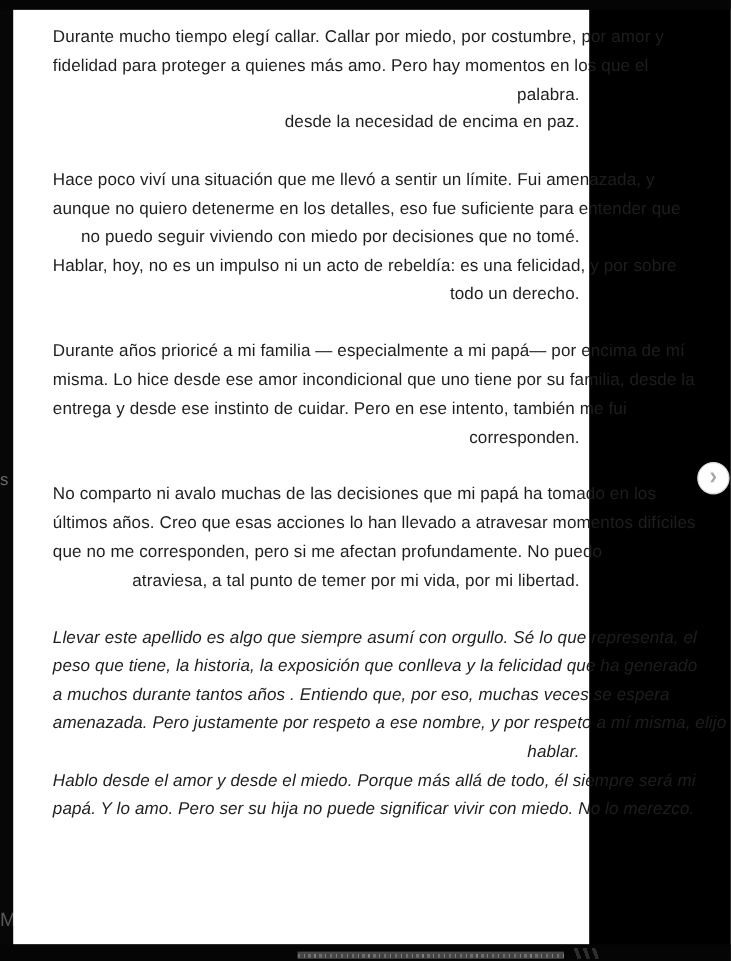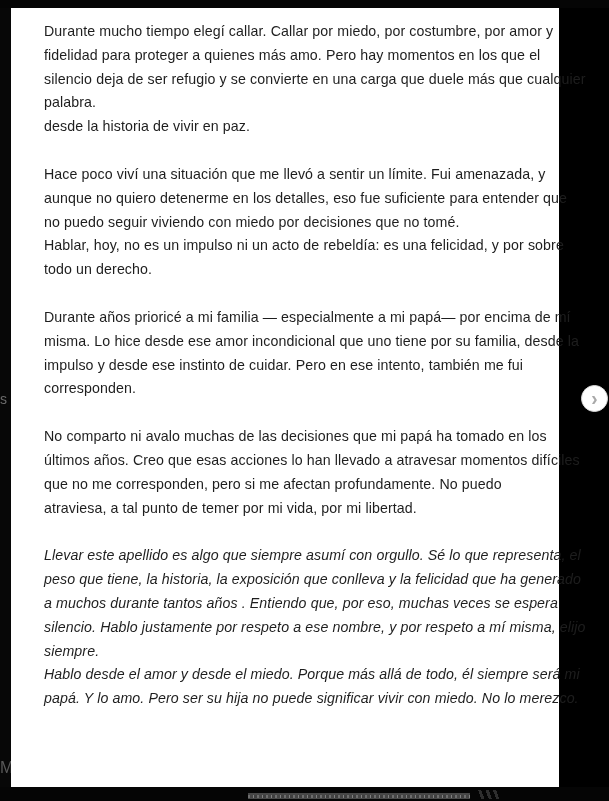--- a/index.html
+++ b/index.html
@@ -28,22 +28,22 @@
   
   .edge-artifact {
     position:absolute; z-index:2; color:#6a6a6a;
     font-size:14px; line-height:14px; letter-spacing:0.5px;
   }
   .edge-artifact.s-letter { left:0px; top:392px; }
   .edge-artifact.me-letters { left:0px; top:761px; font-size:16px; color:#585858; }
 
   
   .photo-panel {
-    position:absolute; left:11px; top:8px; width:548px; height:779px;
-    background:#ffffff; z-index:2;
+    position:absolute; left:11px; top:8px; width:480px; height:779px;
+    background:#ffffff; z-index:2;text-align:right;
   }
 
   .text-block {
     position:absolute; left:33px; top:12px; right:8px;
     color:#1e1e1e;
     font-size:14.2px;
     line-height:23.8px;
     letter-spacing:0.1px;
   }
   .para { margin-bottom:24px; }
@@ -98,49 +98,48 @@
 
 <span class="edge-artifact s-letter">s</span>
 <span class="edge-artifact me-letters">Me</span>
 
 <div class="photo-panel">
   <div class="text-block">
 
   <div class="para">
         <div class="line">Durante mucho tiempo elegí callar. Callar por miedo, por costumbre, por amor y</div>
         <div class="line">fidelidad para proteger a quienes más amo. Pero hay momentos en los que el</div>
-        <div class="line">silencio deja de ser refugio y se convierte en una carga que duele más que cualquier</div>
         <div class="line">palabra.</div>
-        <div class="line">desde la historia de vivir en paz.</div>
+        <div class="line">desde la necesidad de encima en paz.</div>
       </div>
       <div class="para">
         <div class="line">Hace poco viví una situación que me llevó a sentir un límite. Fui amenazada, y</div>
         <div class="line">aunque no quiero detenerme en los detalles, eso fue suficiente para entender que</div>
         <div class="line">no puedo seguir viviendo con miedo por decisiones que no tomé.</div>
         <div class="line">Hablar, hoy, no es un impulso ni un acto de rebeldía: es una felicidad, y por sobre</div>
         <div class="line">todo un derecho.</div>
       </div>
       <div class="para">
         <div class="line">Durante años prioricé a mi familia — especialmente a mi papá— por encima de mí</div>
         <div class="line">misma. Lo hice desde ese amor incondicional que uno tiene por su familia, desde la</div>
-        <div class="line">impulso y desde ese instinto de cuidar. Pero en ese intento, también me fui</div>
+        <div class="line">entrega y desde ese instinto de cuidar. Pero en ese intento, también me fui</div>
         <div class="line">corresponden.</div>
       </div>
       <div class="para">
         <div class="line">No comparto ni avalo muchas de las decisiones que mi papá ha tomado en los</div>
         <div class="line">últimos años. Creo que esas acciones lo han llevado a atravesar momentos difíciles</div>
         <div class="line">que no me corresponden, pero si me afectan profundamente. No puedo</div>
         <div class="line">atraviesa, a tal punto de temer por mi vida, por mi libertad.</div>
       </div>
       <div class="para">
         <div class="line">Llevar este apellido es algo que siempre asumí con orgullo. Sé lo que representa, el</div>
         <div class="line">peso que tiene, la historia, la exposición que conlleva y la felicidad que ha generado</div>
         <div class="line">a muchos durante tantos años . Entiendo que, por eso, muchas veces se espera</div>
-        <div class="line">silencio. Hablo justamente por respeto a ese nombre, y por respeto a mí misma, elijo</div>
-        <div class="line">siempre.</div>
+        <div class="line">amenazada. Pero justamente por respeto a ese nombre, y por respeto a mí misma, elijo</div>
+        <div class="line">hablar.</div>
         <div class="line">Hablo desde el amor y desde el miedo. Porque más allá de todo, él siempre será mi</div>
         <div class="line">papá. Y lo amo. Pero ser su hija no puede significar vivir con miedo. No lo merezco.</div>
       </div>
     </div>
 
   <div class="next-button">
     <span class="chevron">›</span>
   </div>
 </div>
 

